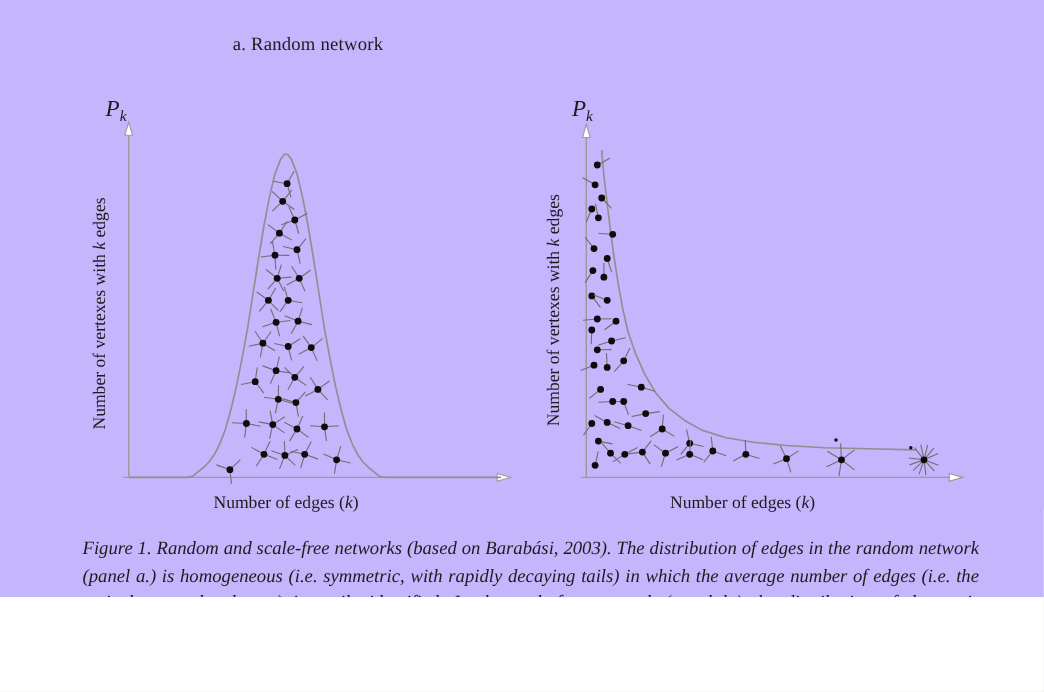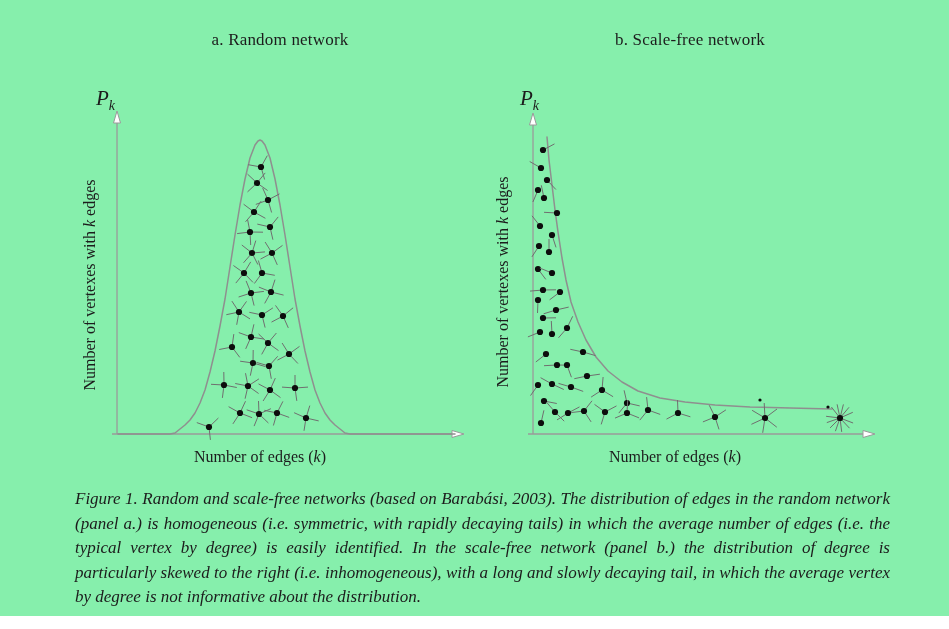--- a/index.html
+++ b/index.html
@@ -1,17 +1,17 @@
 <!DOCTYPE html>
 <html><head>
 <meta charset="utf-8">
 <style>
   html,body{margin:0;padding:0;background:#fff;}
   .page{
-    position:relative;width:949px;height:616px;background:#86efac;
+    position:relative;width:949px;height:543px;background:#c4b5fd;
     font-family:"Liberation Serif",serif;color:#1c1c1c;overflow:hidden;
   }
   .panel-title{position:absolute;top:30px;font-size:17px;text-align:center;letter-spacing:.2px;}
   #title-a{left:70px;width:420px;}
   #title-b{left:470px;width:440px;}
   svg.plot{position:absolute;top:80px;}
   #svg-a{left:70px;}
   #svg-b{left:470px;}
   .axis{stroke:#9a9a9a;stroke-width:1.3;fill:none;}
   .arrowhead{fill:#ffffff;stroke:#9a9a9a;stroke-width:1;}
@@ -25,21 +25,20 @@
     font-size:17px;line-height:24.5px;text-align:justify;font-style:italic;
   }
 </style>
 </head>
 <body>
 
 <div class="page">
 
   <div class="panel-title" id="title-a">a. Random network</div>
 
-  <div class="panel-title" id="title-b">b. Scale-free network</div>
 
   <svg id="svg-a" class="plot" width="400" height="390" viewBox="0 0 400 390">
     <text class="pk" x="26" y="25"><tspan>P</tspan><tspan dy="5" font-size="14">k</tspan></text>
 
     <line class="axis" x1="47" y1="354" x2="47" y2="42"></line>
     <polygon class="arrowhead" points="47,31 43.5,43 50.5,43"></polygon>
     <line class="axis" x1="42" y1="354" x2="383" y2="354"></line>
     <polygon class="arrowhead" points="394,354 382,350.5 382,357.5"></polygon>
 
     <path class="curve" d="M48,354 L100,354 L105,353 L110,349 L115,345 L120,340 L125,333 L130,323 L135,310

